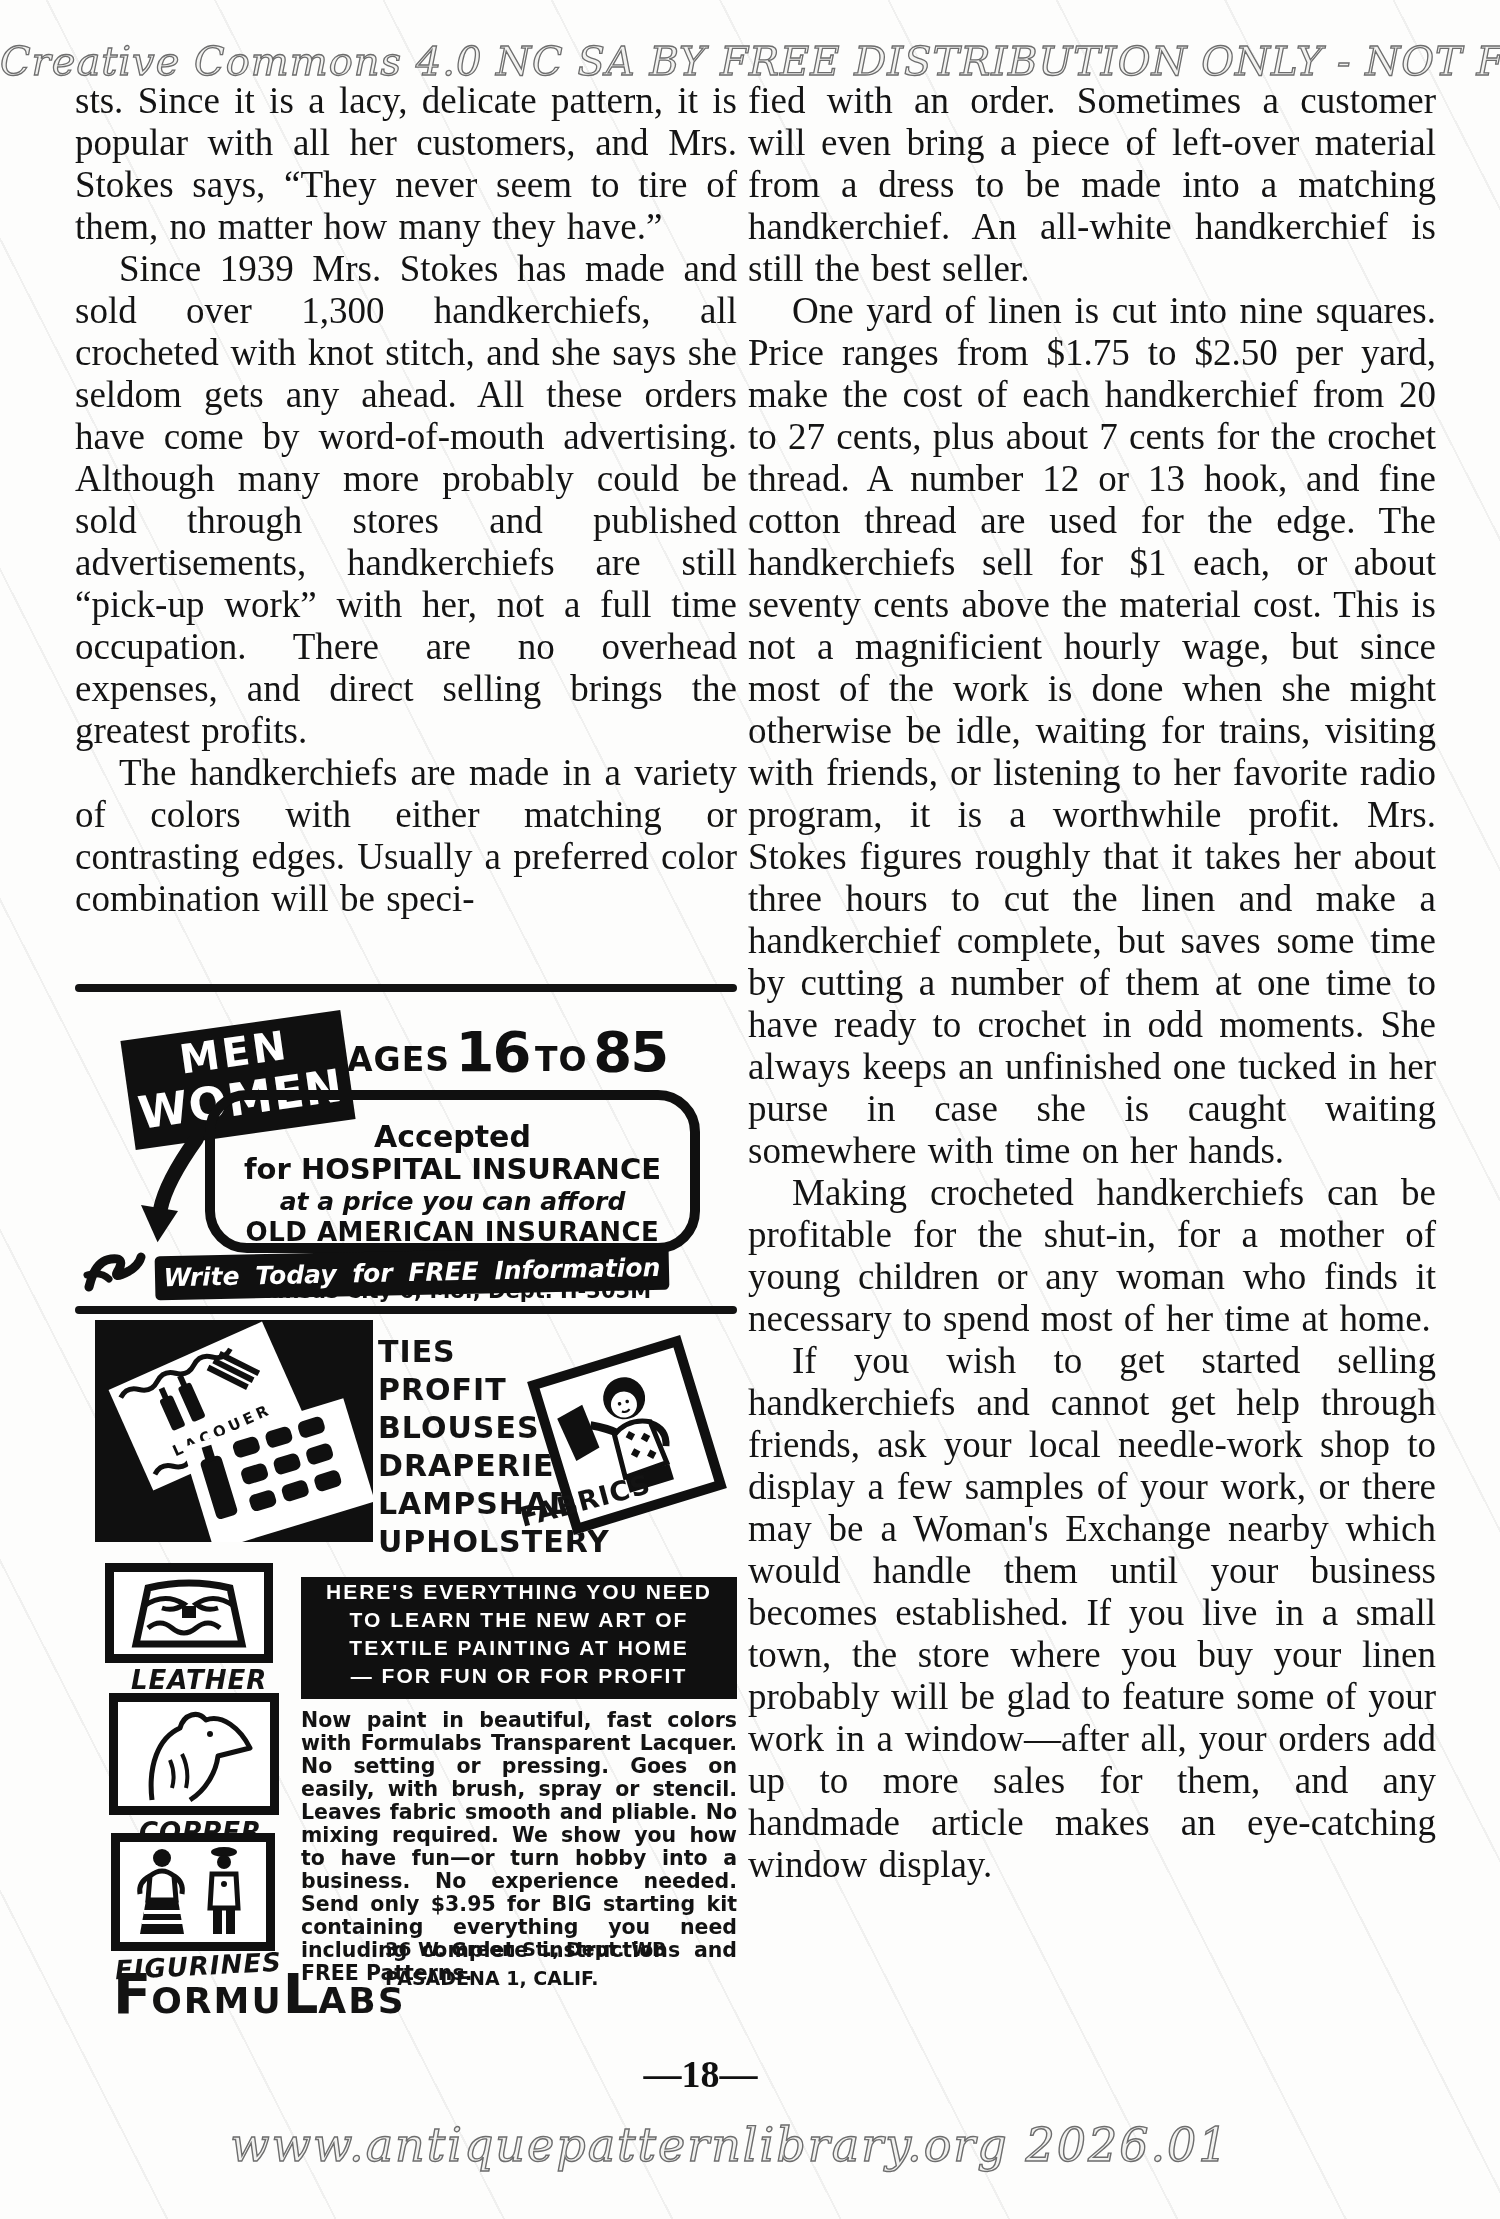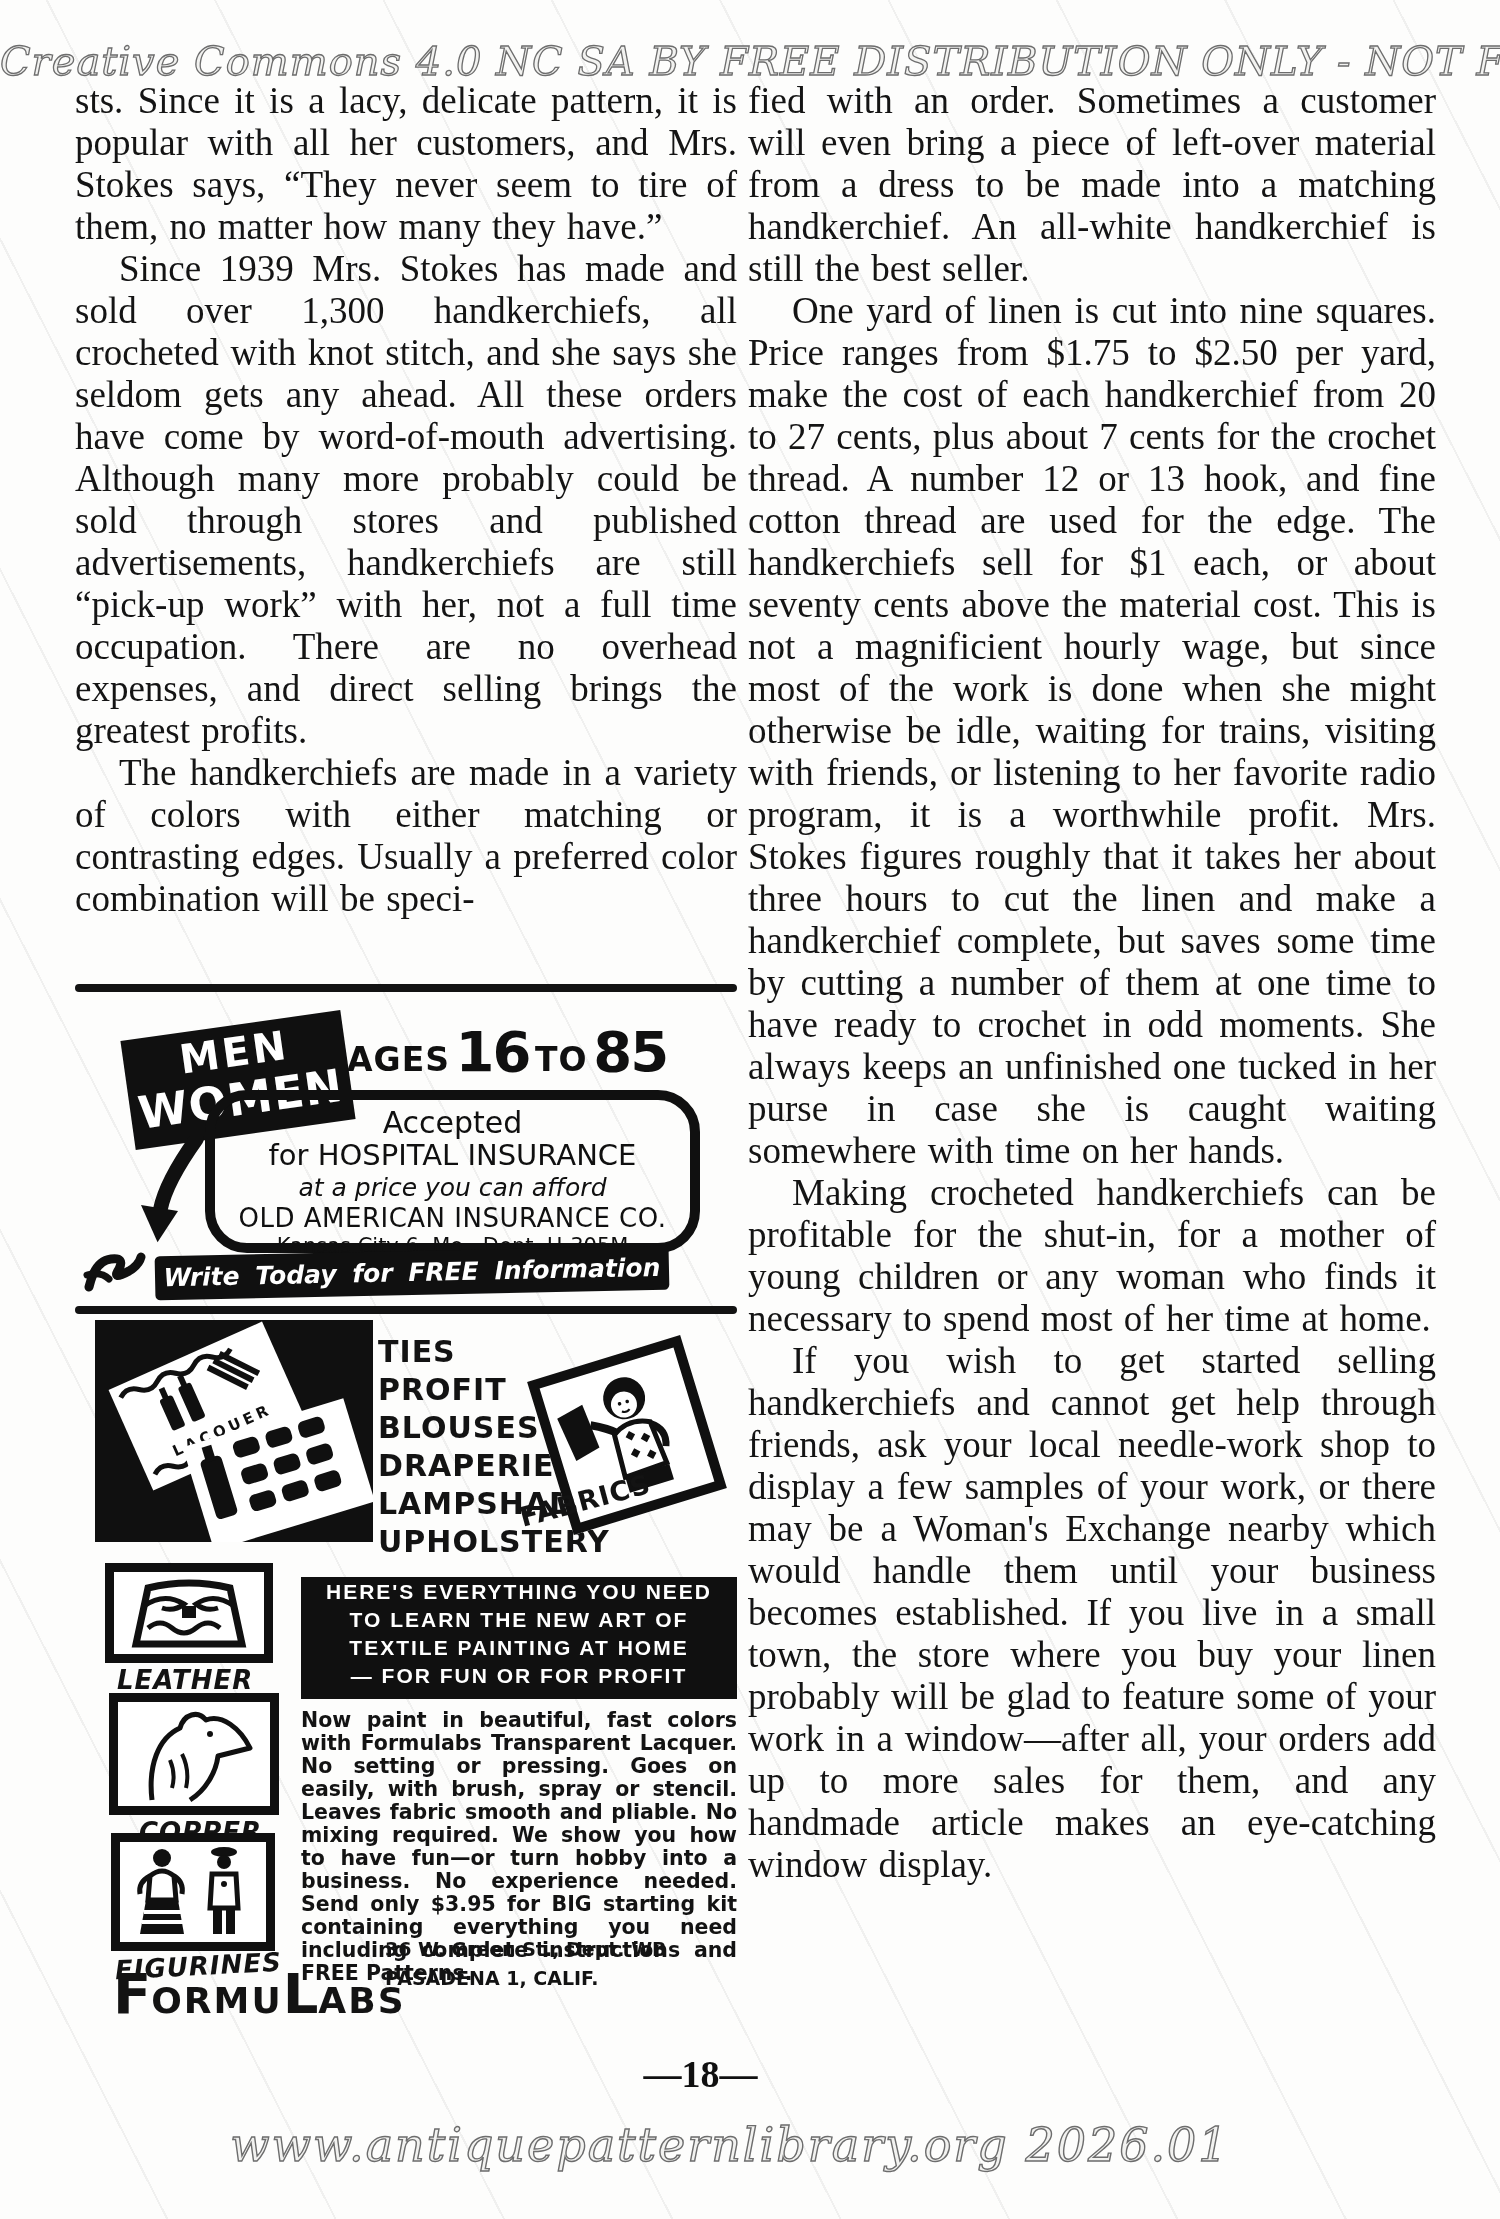--- a/index.html
+++ b/index.html
@@ -43,22 +43,22 @@
     transform:rotate(-8deg);color:#fff;font-weight:bold;text-align:center;
   }
   .mw-men{font-size:40px;line-height:46px;padding-top:4px;letter-spacing:3px;}
   .mw-women{font-size:45px;line-height:50px;letter-spacing:1px;}
   .mw-arrow{position:absolute;left:58px;top:140px;width:90px;height:112px;}
   .ages{position:absolute;left:272px;top:24px;white-space:nowrap;font-weight:bold;color:#101010;}
   .ages .w{font-size:33px;letter-spacing:1px;}
   .ages .n{font-size:56px;letter-spacing:-2px;}
   .ins-box{
     position:absolute;left:130px;top:95px;width:495px;height:163px;box-sizing:border-box;
-    border:10px solid #101010;border-radius:42px;text-align:center;color:#101010;font-weight:normal;
-    padding-top:6px;
+    border:10px solid #101010;border-radius:42px;text-align:center;color:#101010;font-weight:bold;
+    padding-top:20px;
   }
   .ins-accepted{font-size:30px;line-height:33px;}
   .ins-for{font-size:29px;line-height:33px;}
   .ins-price{font-size:25px;line-height:31px;font-style:italic;}
   .ins-co{font-size:26px;line-height:31px;letter-spacing:0.5px;}
   .ins-addr{font-size:21px;line-height:25px;}
   .scribble{position:absolute;left:6px;top:250px;width:66px;height:52px;}
   .ins-cta{
     position:absolute;left:80px;top:256px;width:514px;height:44px;background:#101010;border-radius:5px;
     color:#fff;font-weight:bold;font-style:italic;font-size:25px;line-height:44px;text-align:center;
@@ -71,21 +71,21 @@
   .fabrics{
     position:absolute;left:472px;top:40px;width:140px;height:140px;box-sizing:content-box;
     border:10px solid #101010;background:#fff;transform:rotate(-17deg);
   }
   .fabrics-label{position:absolute;left:443px;top:170px;font-weight:bold;font-size:27px;letter-spacing:1px;transform:rotate(-15deg);}
   .mini-frame{position:absolute;border:9px solid #101010;background:#fff;box-sizing:border-box;}
   .frame-leather{left:30px;top:248px;width:168px;height:100px;}
   .frame-copper{left:34px;top:378px;width:170px;height:122px;}
   .frame-figurines{left:36px;top:518px;width:164px;height:118px;}
   .mini-label{position:absolute;font-weight:bold;font-style:italic;font-size:26px;letter-spacing:1px;}
-  .label-leather{left:42px;top:350px;}
+  .label-leather{left:56px;top:350px;}
   .label-copper{left:64px;top:502px;}
   .label-figurines{left:40px;top:636px;transform:rotate(-3deg);}
   .form-head{
     position:absolute;left:226px;top:262px;width:436px;height:122px;background:#101010;box-sizing:border-box;
     color:#fff;font-family:"Liberation Sans",sans-serif;font-weight:bold;font-size:21px;line-height:28px;
     letter-spacing:2px;text-align:center;padding-top:1px;
   }
   .form-body{
     position:absolute;left:226px;top:394px;width:436px;text-align:justify;
     font-weight:bold;font-size:20.5px;line-height:23px;

